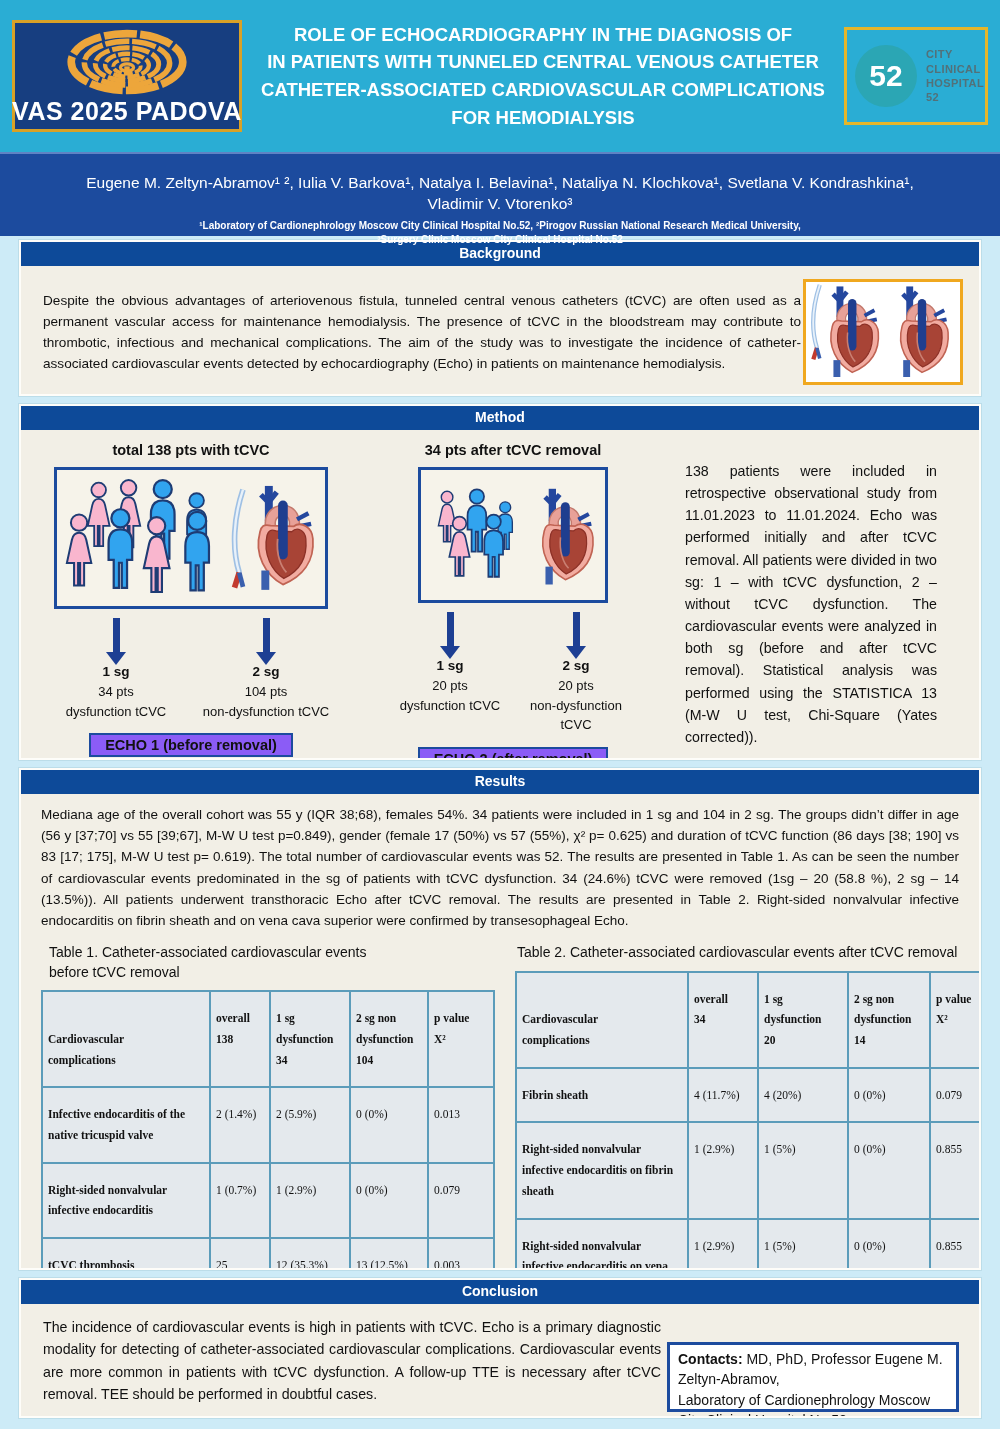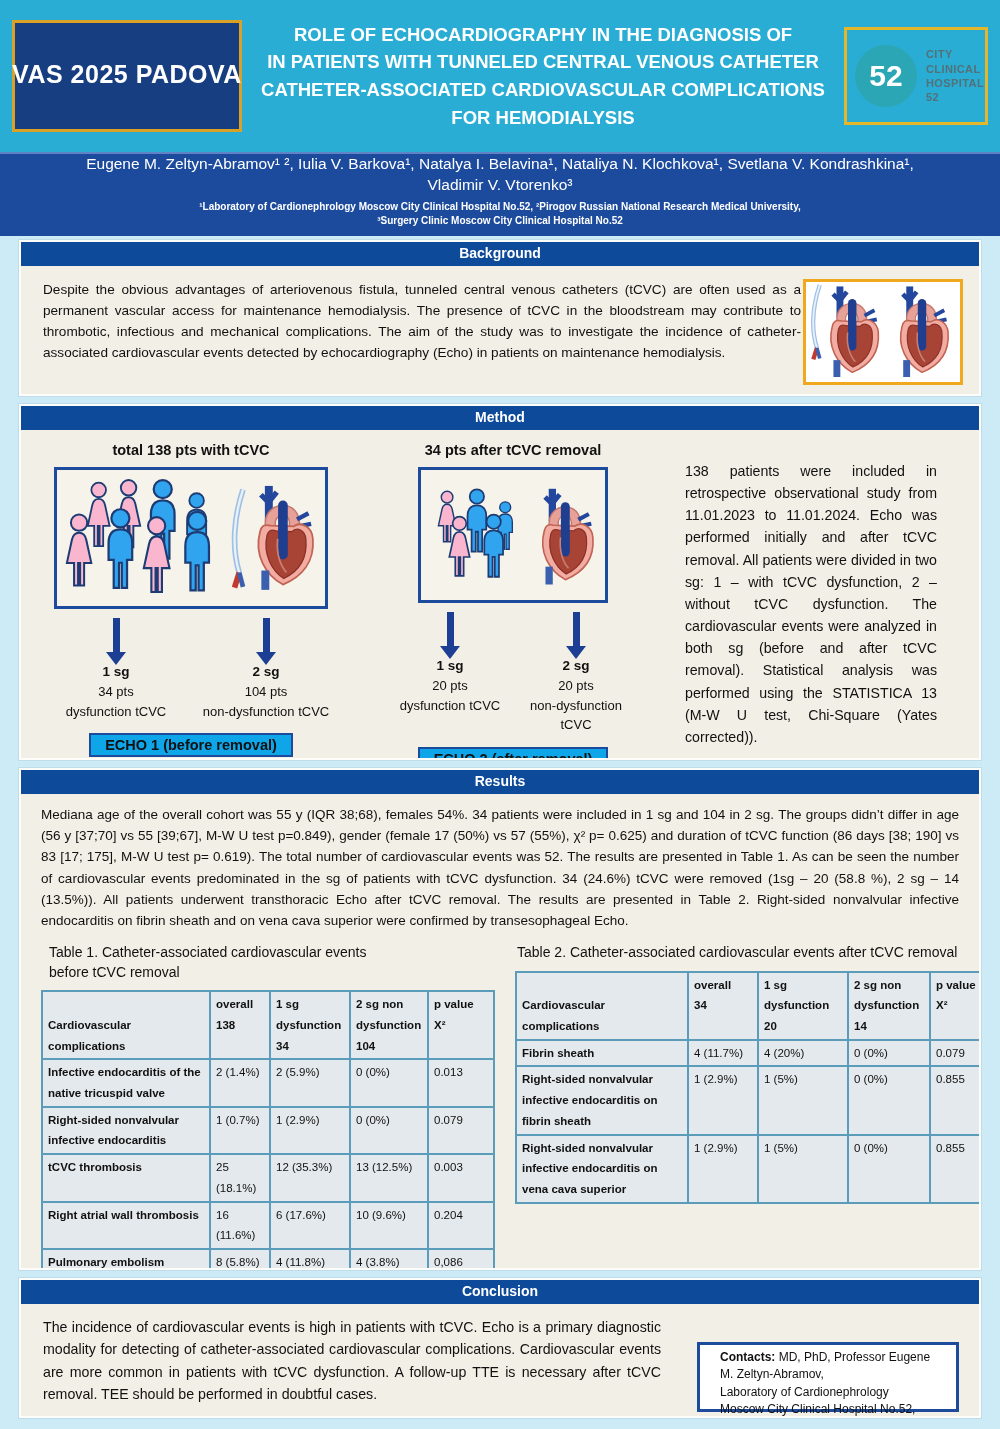--- a/index.html
+++ b/index.html
@@ -3,83 +3,83 @@
 <meta charset="utf-8">
 <style>
   * { margin:0; padding:0; box-sizing:border-box; }
   html,body { background:#cdebf7; }
   body { width:1000px; font-family:"Liberation Sans", sans-serif; color:#111; }
   .poster { width:1000px; height:1429px; background:#cdebf7; overflow:hidden; position:relative; }
 
   
   .top { background:#2aadd4; height:152px; display:flex; align-items:center; padding:0 8px; }
   .vas-badge { width:230px; height:112px; margin-left:4px; background:#173e80; border:3px solid #d9a126;
-               display:flex; flex-direction:row; align-items:center; justify-content:center; padding-bottom:3px; flex:none; }
+               display:flex; flex-direction:column; align-items:center; justify-content:flex-end; padding-bottom:3px; flex:none; }
   .vas-text { color:#fff; font-weight:bold; font-size:25px; letter-spacing:.5px; white-space:nowrap; }
   .title-wrap { flex:1; text-align:center; color:#fff; font-weight:bold; font-size:18.5px; line-height:1.5; padding:0 6px; }
   .hosp-badge { width:144px; height:98px; border:3px solid #e4b62b; margin-right:4px; display:flex; align-items:center; gap:9px; padding:0 8px; flex:none; }
   .hosp-circle { width:62px; height:62px; border-radius:50%; background:#2ba6b4; color:#fff; display:flex; align-items:center; justify-content:center;
                  font-weight:bold; font-size:30px; flex:none; }
   .hosp-name { color:#527179; font-weight:bold; font-size:11px; line-height:1.3; letter-spacing:.4px; }
 
   
   .author-band { background:#1c4b9e; border-top:2px solid #6械: }
-  .author-band { background:#1c4b9e; border-top:2px solid #5f83c4; color:#fff; text-align:center; padding:0 14px 8px; height:84px; }
+  .author-band { background:#1c4b9e; border-top:2px solid #5f83c4; color:#fff; text-align:center; padding:19px 14px 8px; height:84px; }
   .author-line { font-size:15.5px; line-height:1.35; }
   .affil { font-size:10px; font-weight:bold; margin-top:4px; line-height:1.45; }
 
   
   main { padding:4px 19px 0; }
   .panel { background:#f2efe6; border:2px solid #fefdf9; box-shadow:0 0 0 1px #bcdde9; margin-bottom:8px; overflow:hidden; }
   .sec-head { background:#0d4a99; color:#fff; font-weight:bold; text-align:center; font-size:14px; padding:3px 0; height:24px; }
 
   .panel-bg { height:156px; }
-  .bg-body { display:flex; padding:13px 16px 10px 22px; gap:2px; }
+  .bg-body { display:flex; padding:13px 16px 10px 22px; gap:2px;align-items:center; }
   .bg-text { flex:1; font-size:13.6px; line-height:1.55; text-align:justify; }
   .hearts-box { width:160px; height:106px; background:#fff; border:3px solid #f0a81f; display:flex; align-items:center; justify-content:center; flex:none; }
 
   
   .panel-method { height:356px; }
   .method-body { display:flex; padding:8px 14px 8px 20px; }
   .flow { display:flex; flex-direction:column; align-items:center; flex:none; }
   .flow1 { width:300px; }
   .flow2 { width:252px; margin-left:46px; }
   .flow-caption { font-weight:bold; font-size:14.5px; margin:4px 8px 9px; }
   .people-box { border:3px solid #1c4b9e; background:#f6f3ea; display:flex; align-items:flex-end; justify-content:space-between; padding:5px 7px; }
   .flow1 .people-box { width:274px; height:142px; }
   .flow2 .people-box { width:190px; height:136px; }
   .branches { display:flex; width:100%; margin-top:2px; }
   .branch { flex:1; display:flex; flex-direction:column; align-items:center; }
   .arrow { width:7px; height:34px; background:#1d3f93; margin:7px 0 0; position:relative; }
   .arrow::after { content:''; position:absolute; top:34px; left:-7px; border-left:10.5px solid transparent; border-right:10.5px solid transparent; border-top:13px solid #1d3f93; }
   .branch-lines { margin-top:10px; text-align:center; font-size:13px; line-height:1.5; }
   .branch-l1 { font-weight:bold; font-size:13.5px; }
-  .echo-box { margin-top:12px; border:2px solid #1c4b9e; background:#0ea5e9; font-weight:bold; font-size:14.5px; padding:2px 14px; white-space:nowrap; }
+  .echo-box { margin-top:12px; border:2px solid #1c4b9e; background:#8b5cf6; font-weight:bold; font-size:14.5px; padding:2px 14px; white-space:nowrap; }
   .method-text { flex:1; margin-left:46px; margin-right:28px; font-size:14.2px; line-height:1.56; text-align:justify; padding-top:22px; }
 
   
   .panel-results { height:502px; }
   .results-body { padding:10px 20px 10px; }
   .results-text { font-size:13.5px; line-height:1.57; text-align:justify; }
   .tables-row { display:flex; margin-top:10px; gap:22px; align-items:flex-start; }
   .tblock1 { width:452px; flex:none; }
   .tblock2 { flex:1; }
   .tbl-caption { font-size:14px; margin:2px 0 8px 8px; line-height:1.4; }
   .cap1 { max-width:335px; }
   .cap2 { max-width:448px; margin-left:2px; }
   table { border-collapse:collapse; width:100%; table-layout:fixed; }
-  td { border:2px solid #5b9cba; background:#e4e9ed; font-size:11.5px; padding:2px 5px; vertical-align:top; line-height:1.8; word-wrap:break-word; }
+  td { border:2px solid #5b9cba; background:#e4e9ed; font-size:11.5px; padding:16px 5px; vertical-align:top; line-height:1.8; word-wrap:break-word;font-family:Liberation Serif, serif; }
   td.lbl, td.hd { font-weight:bold; }
   td.bot { vertical-align:bottom; }
 
   
   .panel-concl { height:140px; }
   .concl-body { display:flex; padding:12px 20px 10px 22px; }
   .concl-text { width:618px; font-size:14.2px; line-height:1.58; text-align:justify; }
-  .contacts { margin-left:auto; width:262px; border:3px solid #1c4b9e; background:#fff; font-size:12px; line-height:1.45; padding:4px 20px; align-self:flex-start; margin-top:26px; height:70px; }
+  .contacts { margin-left:auto; width:292px; border:3px solid #1c4b9e; background:#fff; font-size:14px; line-height:1.45; padding:4px 8px; align-self:flex-start; margin-top:26px; height:70px; }
   .contacts b { font-weight:bold; }
 
   .footer-credit { font-size:6px; color:#0b9dbd; font-weight:bold; padding:4px 0 2px 30px; }
 
   svg { display:block; }
   .defs-holder { position:absolute; width:0; height:0; overflow:hidden; }
 </style>
 </head>
 <body>
 

